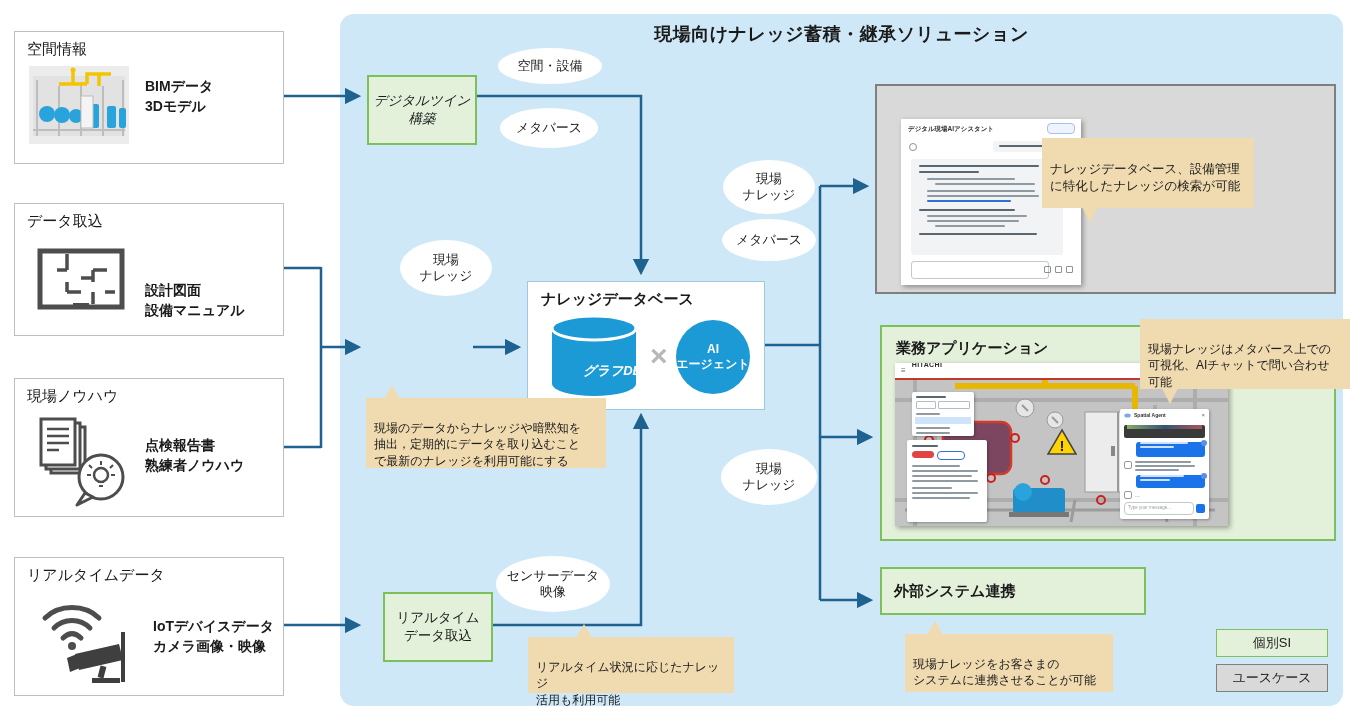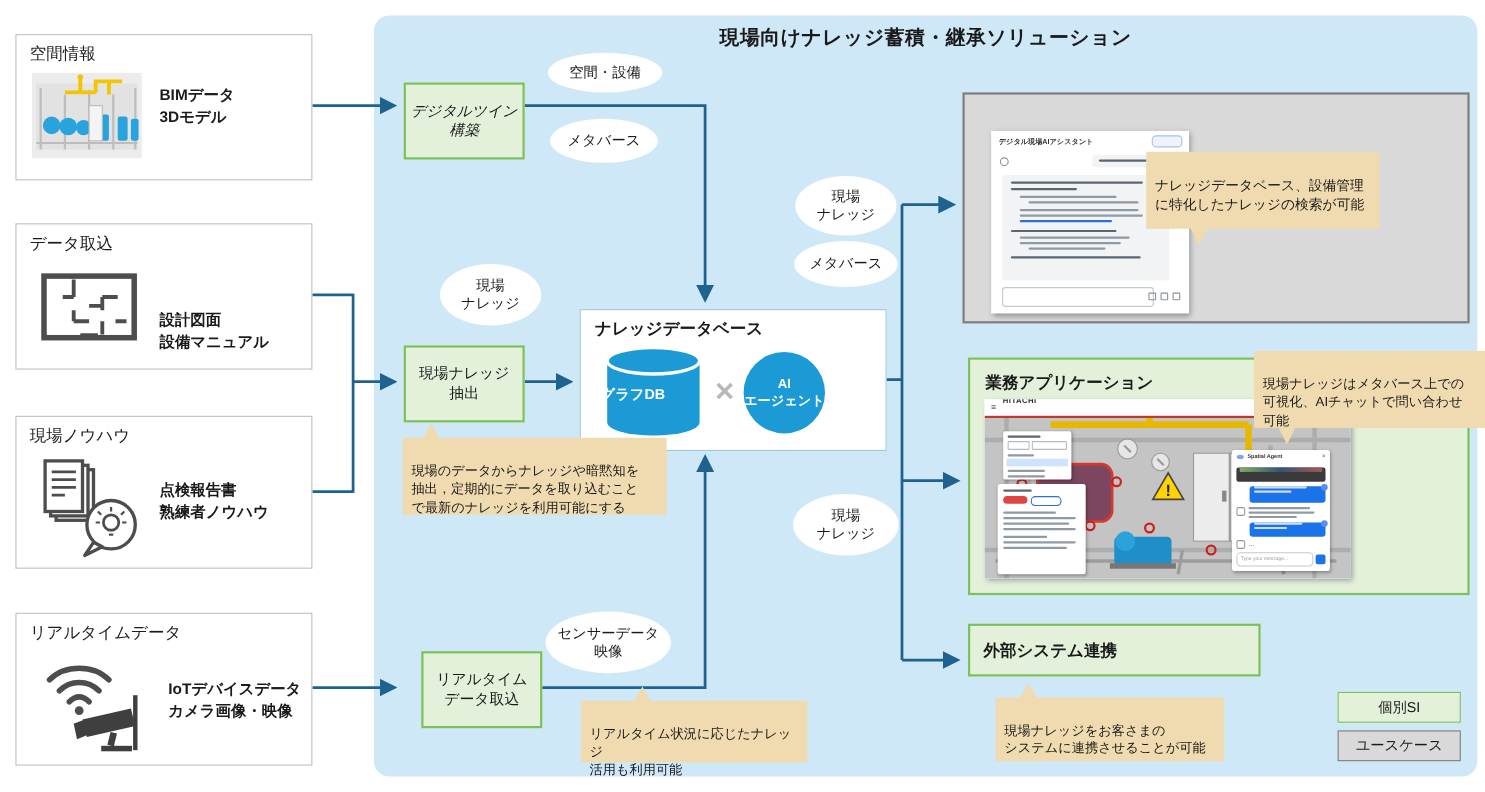--- a/index.html
+++ b/index.html
@@ -164,44 +164,42 @@
         <path d="M63 65 H69 M64 69 H68" stroke="#4d4d4d" stroke-width="2"></path>
         <path d="M66 44 V48 M54 48 L57 51 M78 48 L75 51 M52 58 H56 M76 58 H80" stroke="#4d4d4d" stroke-width="2"></path>
       </g>
     </svg>
     <div class="abs src-items pre" style="left:130px;top:56px;">点検報告書
 熟練者ノウハウ</div>
   </div>
 
   <div class="abs proc pre" style="left:367px;top:75px;width:106px;height:66px;z-index:3;font-style:italic;">デジタルツイン
 構築</div>
-  <div class="abs proc pre" style="left:367px;top:314px;width:106px;height:66px;z-index:3;">現場ナレッジ
-抽出</div>
   <div class="abs proc pre" style="left:367px;top:592px;width:106px;height:66px;z-index:3;margin-left:16px;">リアルタイム
 データ取込</div>
 
   <div class="abs oval" style="left:498px;top:48px;width:104px;height:36px;z-index:3;">空間・設備</div>
   <div class="abs oval" style="left:500px;top:108px;width:98px;height:40px;z-index:3;">メタバース</div>
   <div class="abs oval pre" style="left:400px;top:240px;width:92px;height:56px;z-index:3;">現場
 ナレッジ</div>
   <div class="abs oval pre" style="left:496px;top:556px;width:114px;height:56px;z-index:3;">センサーデータ
 映像</div>
   <div class="abs oval pre" style="left:723px;top:160px;width:92px;height:54px;z-index:3;">現場
 ナレッジ</div>
   <div class="abs oval" style="left:722px;top:219px;width:94px;height:42px;z-index:3;">メタバース</div>
   <div class="abs oval pre" style="left:721px;top:449px;width:96px;height:56px;z-index:3;">現場
 ナレッジ</div>
 
-  <div class="abs kdb" style="left:527px;top:281px;width:236px;height:127px;z-index:3;padding-left:41px;">
+  <div class="abs kdb" style="left:527px;top:281px;width:236px;height:127px;z-index:3;">
     <div class="abs kdb-title" style="left:13px;top:8px;">ナレッジデータベース</div>
     <svg class="abs" style="left:18px;top:30px;" width="96" height="88" viewBox="0 0 96 88">
       <path d="M6 16 V72 A42 12 0 0 0 90 72 V16" fill="#1b9ad6"></path>
       <ellipse cx="48" cy="16" rx="42" ry="12" fill="#1b9ad6" stroke="#fff" stroke-width="3"></ellipse>
     </svg>
-    <div class="abs cyl-label" style="left:18px;top:68px;width:96px;text-align:left;">グラフDB</div>
+    <div class="abs cyl-label" style="left:18px;top:80px;width:96px;text-align:right;font-style:italic;">グラフDB</div>
     <div class="abs times" style="left:122px;top:57px;">×</div>
     <div class="abs ai-circle pre" style="left:148px;top:38px;width:74px;height:74px;">AI
 エージェント</div>
   </div>
 
   <div class="abs gray-box" style="left:875px;top:84px;width:457px;height:206px;z-index:3;">
 
     <div class="abs shot" style="left:24px;top:33px;width:180px;height:166px;">
       <div class="abs fac-header" style="left:7px;top:6px;">デジタル現場AIアシスタント</div>
       <div class="abs pill-btn" style="right:6px;top:4px;width:26px;height:9px;"></div>

